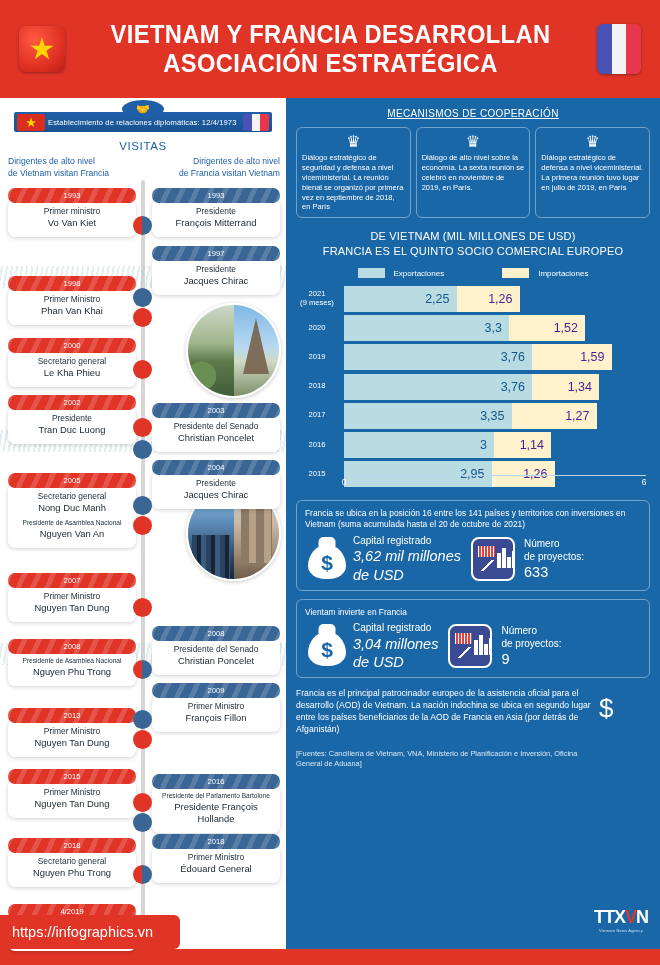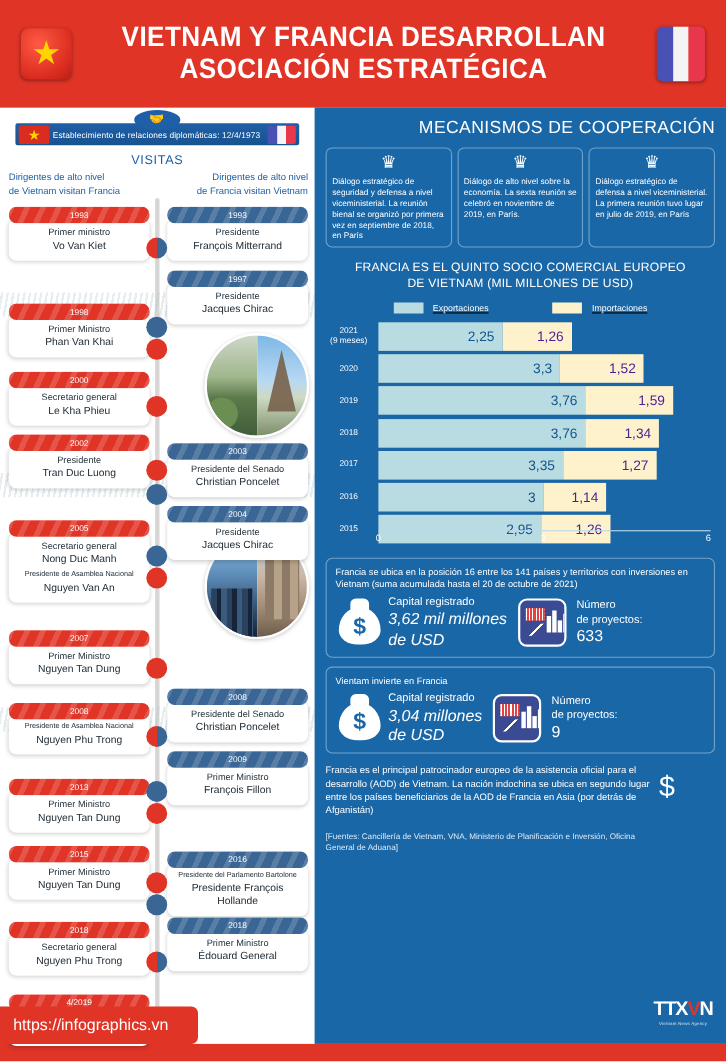--- a/index.html
+++ b/index.html
@@ -171,39 +171,40 @@
     position:absolute; left:0; bottom:0; width:660px; height:16px; background:#e03427;
   }
 
   
   .right {
     position:absolute; left:286px; top:98px; width:374px; height:851px;
     background:#1a67a8;
     padding:8px 10px 0;
   }
   .r-title {
-    text-align:right; color:#fff; font-size:16px; letter-spacing:.35px;
+    text-align:center; color:#fff; font-size:10px; letter-spacing:.35px;
     margin-top:2px;
+    text-decoration:underline;
   }
   .mech-row { display:flex; gap:5px; margin-top:8px; }
   .mech {
     flex:1; border:1px solid #6fa3cc; border-radius:6px;
     padding:6px 5px 5px; min-height:85px;
   }
   .mech-icon {
     text-align:center; color:#fff; font-size:16px; line-height:1; margin-bottom:3px;
   }
   .mech-txt { color:#fff; font-size:7.5px; line-height:1.32; }
 
   .chart-title {
     text-align:center; color:#fff; font-size:11px; line-height:1.35;
     margin-top:11px; letter-spacing:.2px;
   }
   .legend { display:flex; justify-content:center; gap:58px; margin-top:9px; }
-  .lg { display:flex; align-items:center; gap:9px;text-decoration:underline; }
+  .lg { display:flex; align-items:center; gap:9px; }
   .lg .sw { width:27px; height:10px; display:block; }
   .lg .lb { color:#fff; font-size:8px; }
 
   .chart { position:relative; margin-top:8px; height:206px; }
   .brow { position:relative; height:26px; margin-bottom:3.2px; }
   .blabel {
     position:absolute; left:0; top:0; width:42px; height:26px;
     display:flex; flex-direction:column; align-items:center; justify-content:center;
     color:#fff; font-size:7.6px; line-height:1.15;
   }
@@ -523,22 +524,22 @@
         <div class="mech-icon">♛</div>
         <div class="mech-txt">Diálogo de alto nivel sobre la economía. La sexta reunión se celebró en noviembre de 2019, en París.</div>
       </div>
       <div class="mech">
         <div class="mech-icon">♛</div>
         <div class="mech-txt">Diálogo estratégico de defensa a nivel viceministerial. La primera reunión tuvo lugar en julio de 2019, en París</div>
       </div>
     </div>
 
     <div class="chart-title">
+      <div>DE VIETNAM (MIL MILLONES DE USD)</div>
       <div>FRANCIA ES EL QUINTO SOCIO COMERCIAL EUROPEO</div>
-      <div>DE VIETNAM (MIL MILLONES DE USD)</div>
     </div>
 
     <div class="legend">
       <div class="lg">
         <span class="sw" style="background:#b9dce3"></span>
         <span class="lb">Exportaciones</span>
       </div>
       <div class="lg">
         <span class="sw" style="background:#fdf2cc"></span>
         <span class="lb">Importaciones</span>

